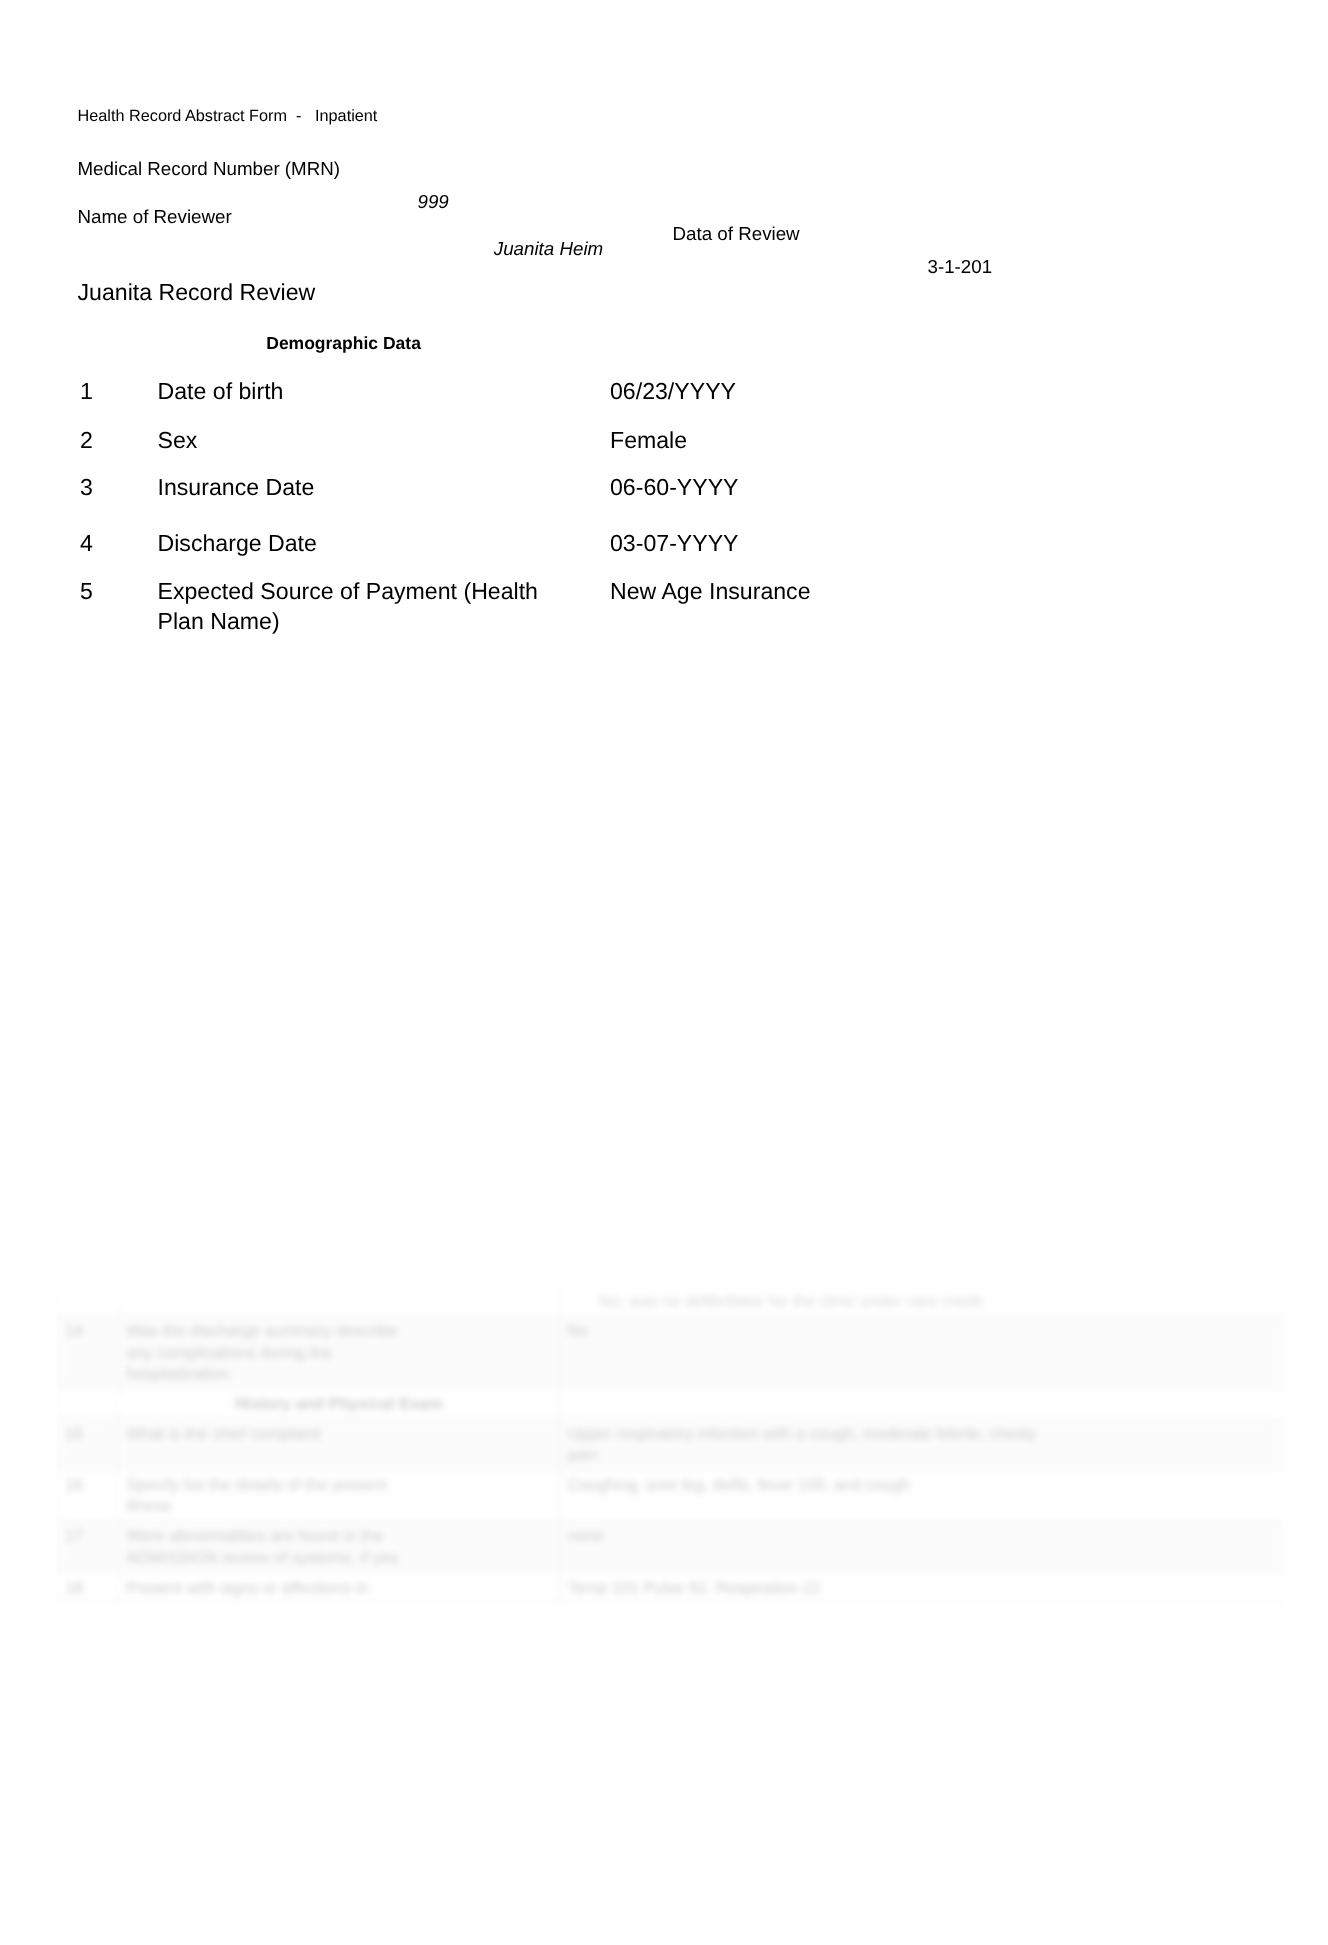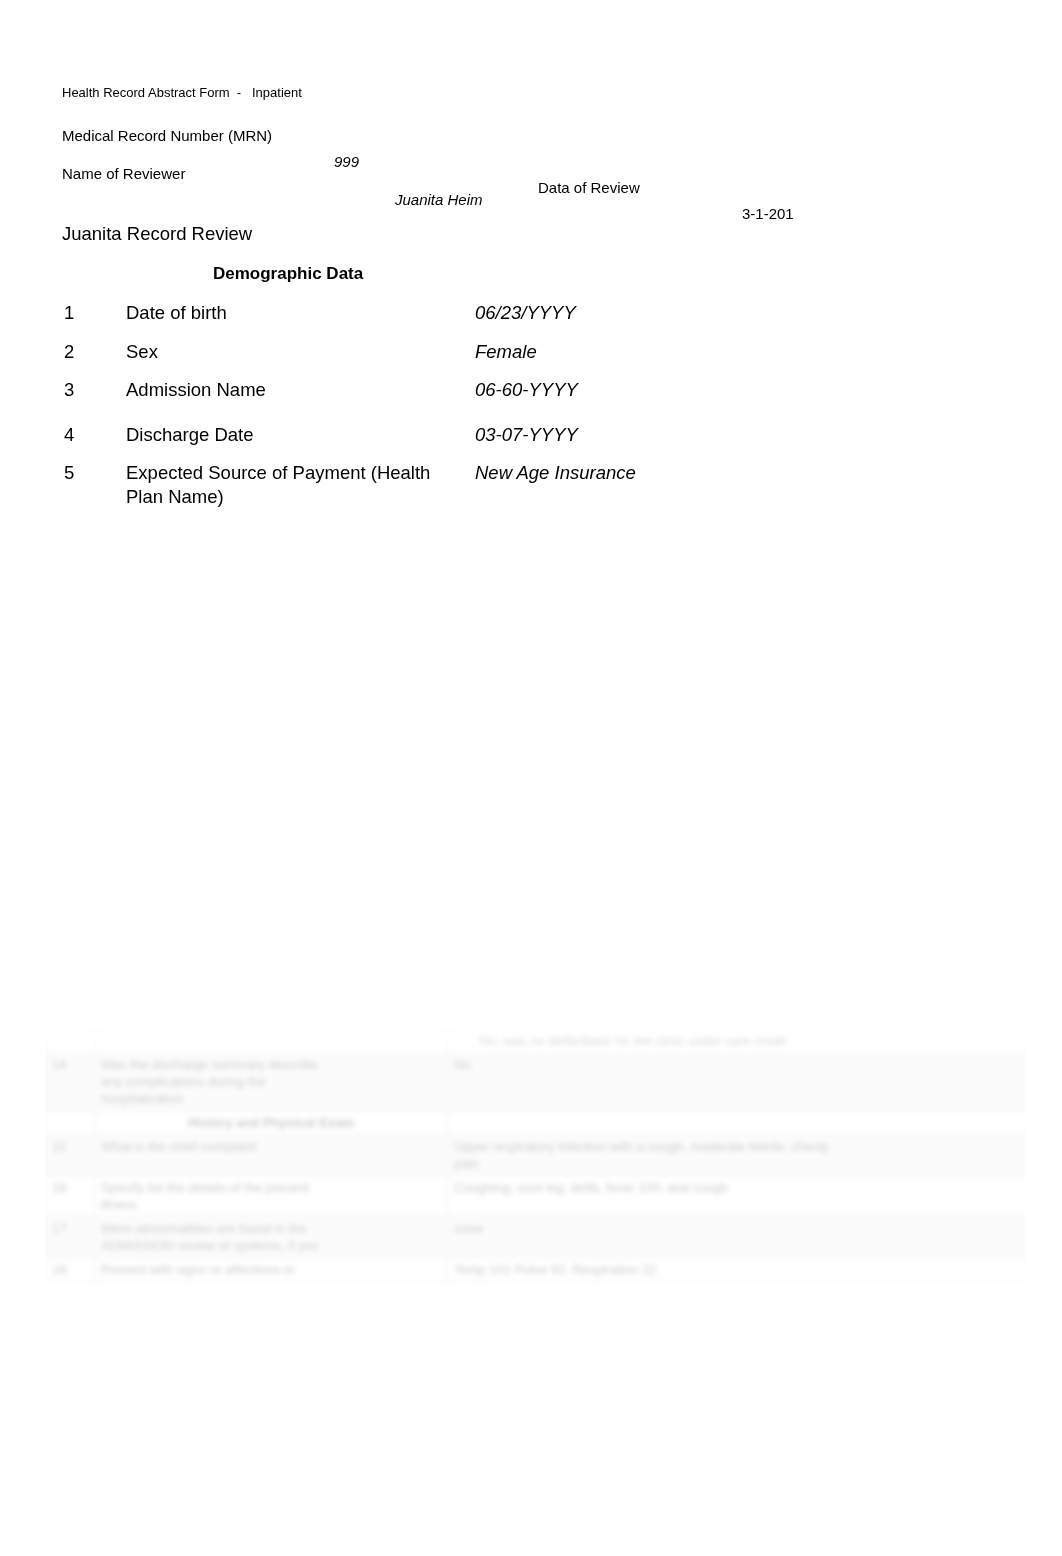--- a/index.html
+++ b/index.html
@@ -58,21 +58,21 @@
     top: 221px;
     font-size: 18.5px;
     line-height: 26px;
     white-space: pre;
   }
 
   .section-heading {
     position: absolute;
     left: 213px;
     top: 261px;
-    font-size: 17px;
+    font-size: 14px;
     line-height: 26px;
     font-weight: bold;
     white-space: pre;
   }
 
   
   .demo-row {
     position: absolute;
     left: 0;
     width: 1062px;
@@ -84,24 +84,23 @@
     left: 64px;
     white-space: pre;
   }
   .demo-label {
     position: absolute;
     left: 126px;
     width: 330px;
   }
   .demo-value {
     position: absolute;
-    left: 475px;
+    left: 488px;
     width: 400px;
     white-space: pre;
-    font-style: italic;
   }
 
   
   .ghost-table {
     position: absolute;
     left: 45px;
     top: 1028px;
     width: 981px;
     height: 322px;
     opacity: 0.30;
@@ -171,21 +170,21 @@
   </div>
 
   <div class="demo-row" style="top:340px;">
     <span class="demo-num">2</span>
     <span class="demo-label">Sex</span>
     <span class="demo-value">Female</span>
   </div>
 
   <div class="demo-row" style="top:378px;">
     <span class="demo-num">3</span>
-    <span class="demo-label">Admission Name</span>
+    <span class="demo-label">Insurance Date</span>
     <span class="demo-value">06-60-YYYY</span>
   </div>
 
   <div class="demo-row" style="top:423px;">
     <span class="demo-num">4</span>
     <span class="demo-label">Discharge Date</span>
     <span class="demo-value">03-07-YYYY</span>
   </div>
 
   <div class="demo-row" style="top:461px;">

